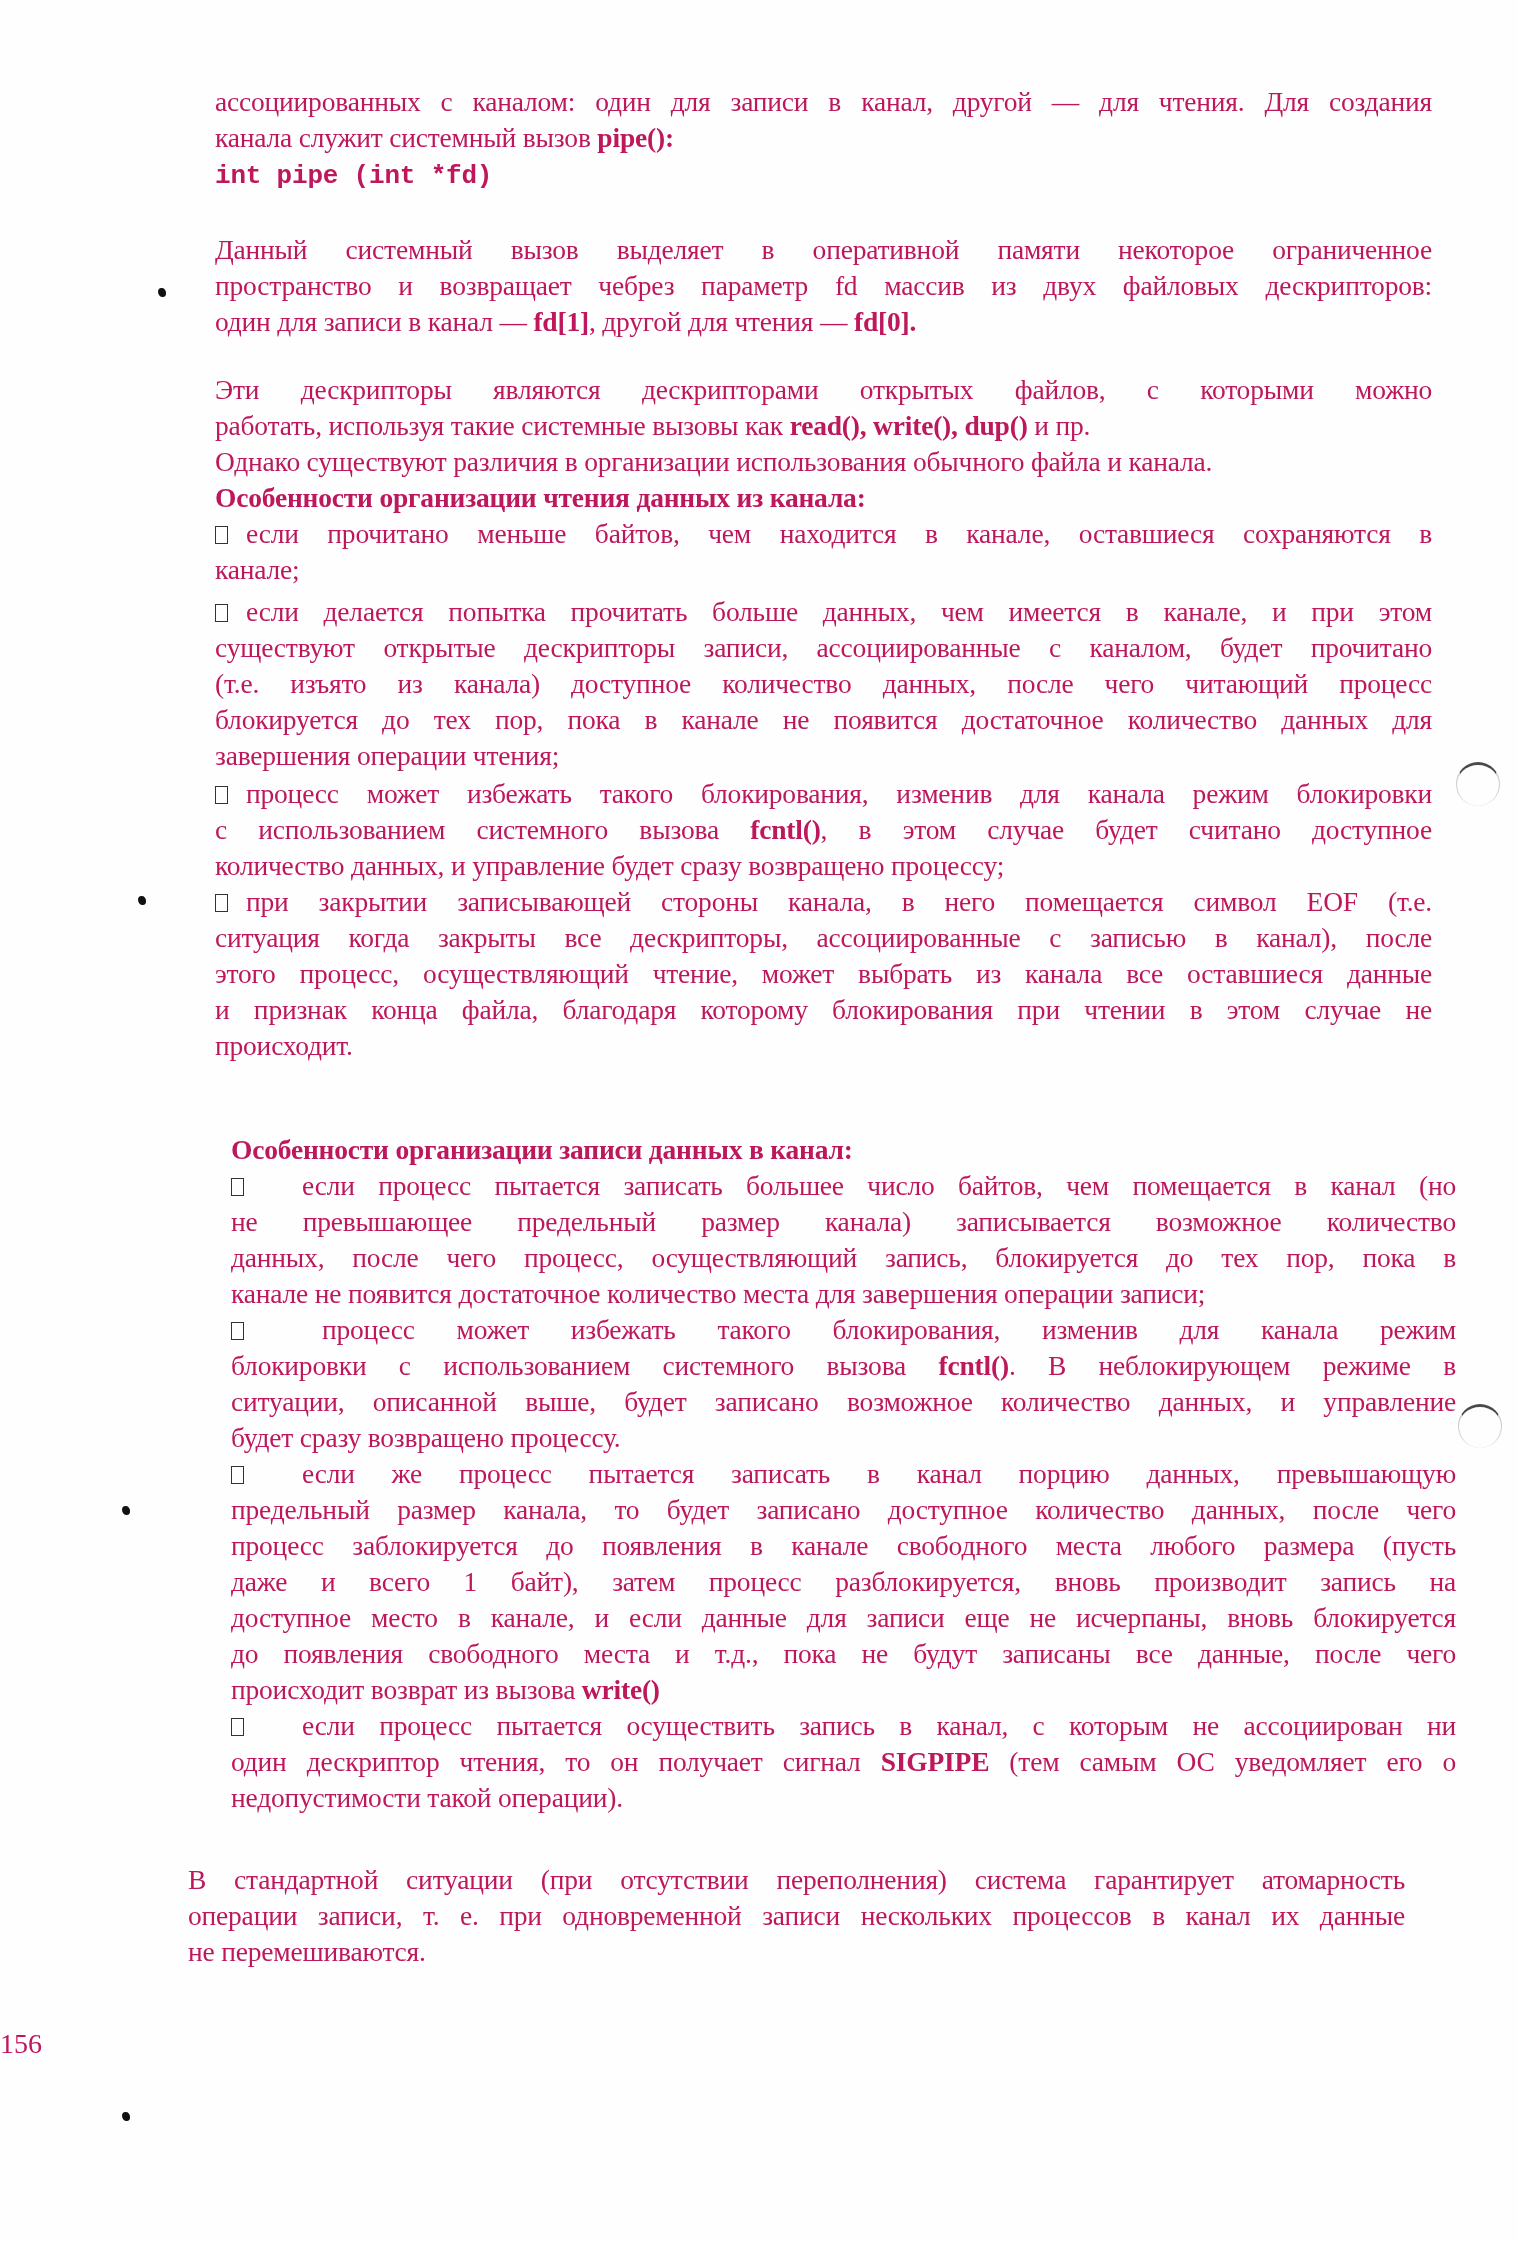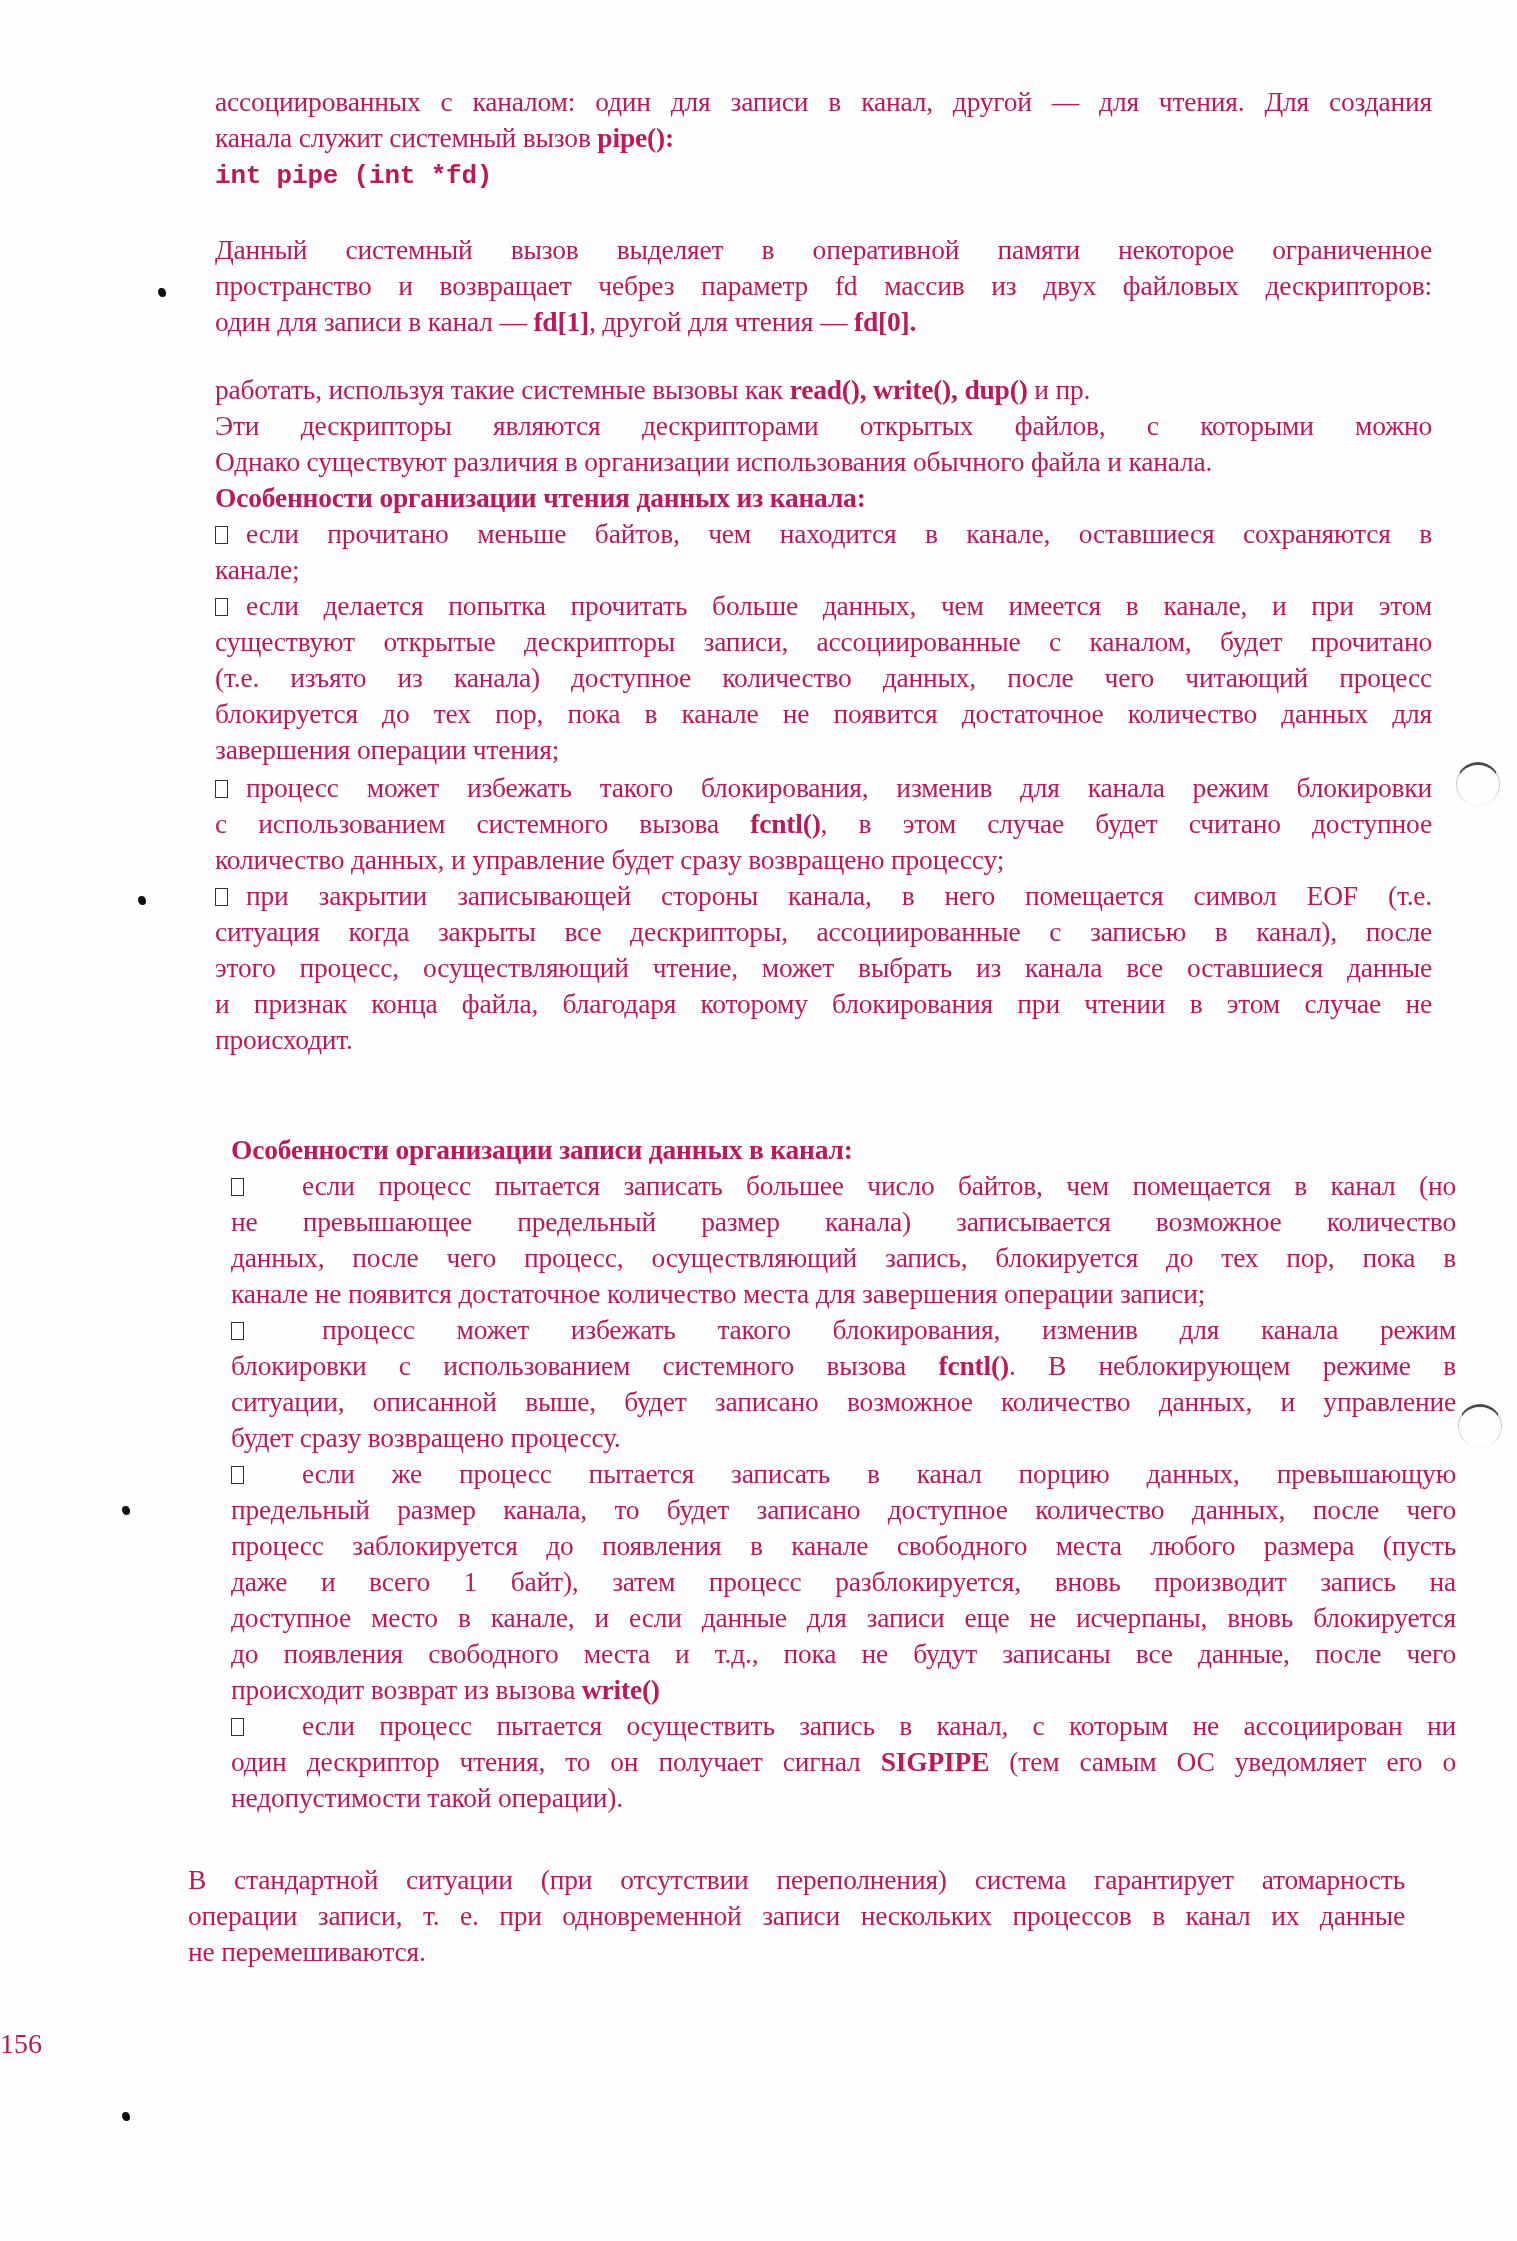--- a/index.html
+++ b/index.html
@@ -57,32 +57,32 @@
     <span class="code">int pipe (int *fd)</span>
   </div>
 
   <div class="text" style="left:215px; top:232px; width:1217px;">
     <span class="line">Данный системный вызов выделяет в оперативной памяти некоторое ограниченное</span>
     <span class="line">пространство и возвращает чебрез параметр fd массив из двух файловых дескрипторов:</span>
     <span class="line last"><span>один для записи в канал — </span><b>fd[1]</b><span>, другой для чтения — </span><b>fd[0].</b></span>
   </div>
 
   <div class="text" style="left:215px; top:372px; width:1217px;">
+    <span class="line">Эти дескрипторы являются дескрипторами открытых файлов, с которыми можно</span>
     <span class="line last"><span>работать, используя  такие системные вызовы как </span><b>read(), write(), dup()</b><span> и пр.</span></span>
-    <span class="line">Эти дескрипторы являются дескрипторами открытых файлов, с которыми можно</span>
     <span class="line last">Однако существуют различия в организации использования обычного файла и канала.</span>
     <span class="line last heading">Особенности организации чтения данных из канала:</span>
   </div>
 
   <div class="text" style="left:215px; top:516px; width:1217px;">
     <div>
       <span class="line"><span class="box"></span><span class="gap-s"></span><span>если прочитано меньше байтов, чем находится в канале, оставшиеся сохраняются в</span></span>
       <span class="line last">канале;</span>
     </div>
-    <div style="">
+    <div style="margin-top:6px;">
       <span class="line"><span class="box"></span><span class="gap-s"></span><span>если делается попытка прочитать больше данных, чем имеется в канале, и при этом</span></span>
       <span class="line">существуют открытые дескрипторы записи, ассоциированные с каналом, будет прочитано</span>
       <span class="line">(т.е. изъято из канала) доступное количество данных, после чего читающий процесс</span>
       <span class="line">блокируется до тех пор, пока в канале не появится достаточное количество данных для</span>
       <span class="line last">завершения операции чтения;</span>
     </div>
     <div style="margin-top:2px;">
       <span class="line"><span class="box"></span><span class="gap-s"></span><span>процесс может избежать такого блокирования, изменив для канала режим блокировки</span></span>
       <span class="line"><span>с использованием системного вызова </span><b>fcntl()</b><span>, в этом случае будет считано доступное</span></span>
       <span class="line last">количество данных, и управление будет сразу  возвращено процессу;</span>

